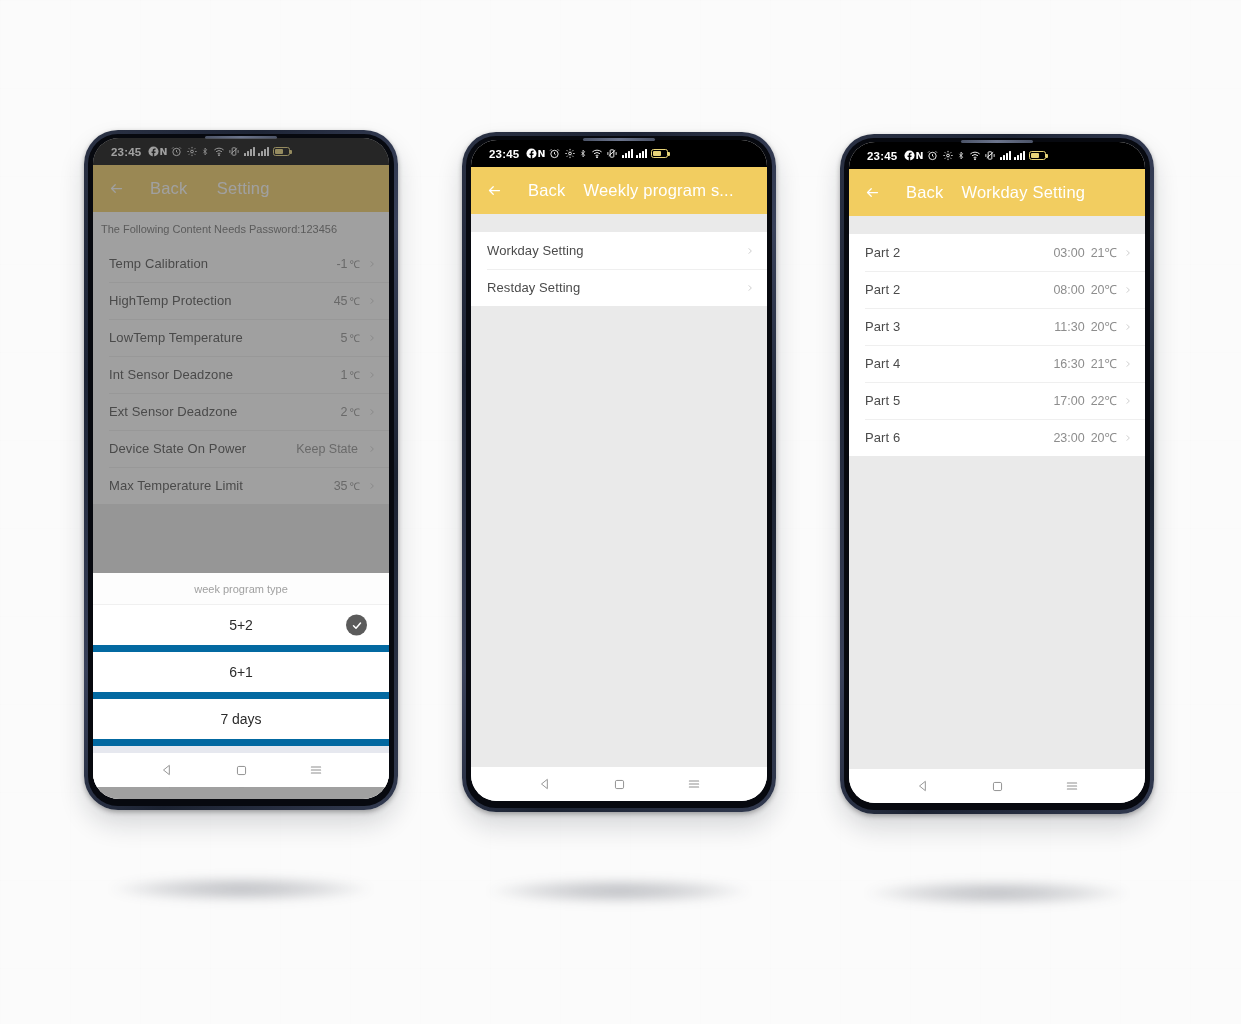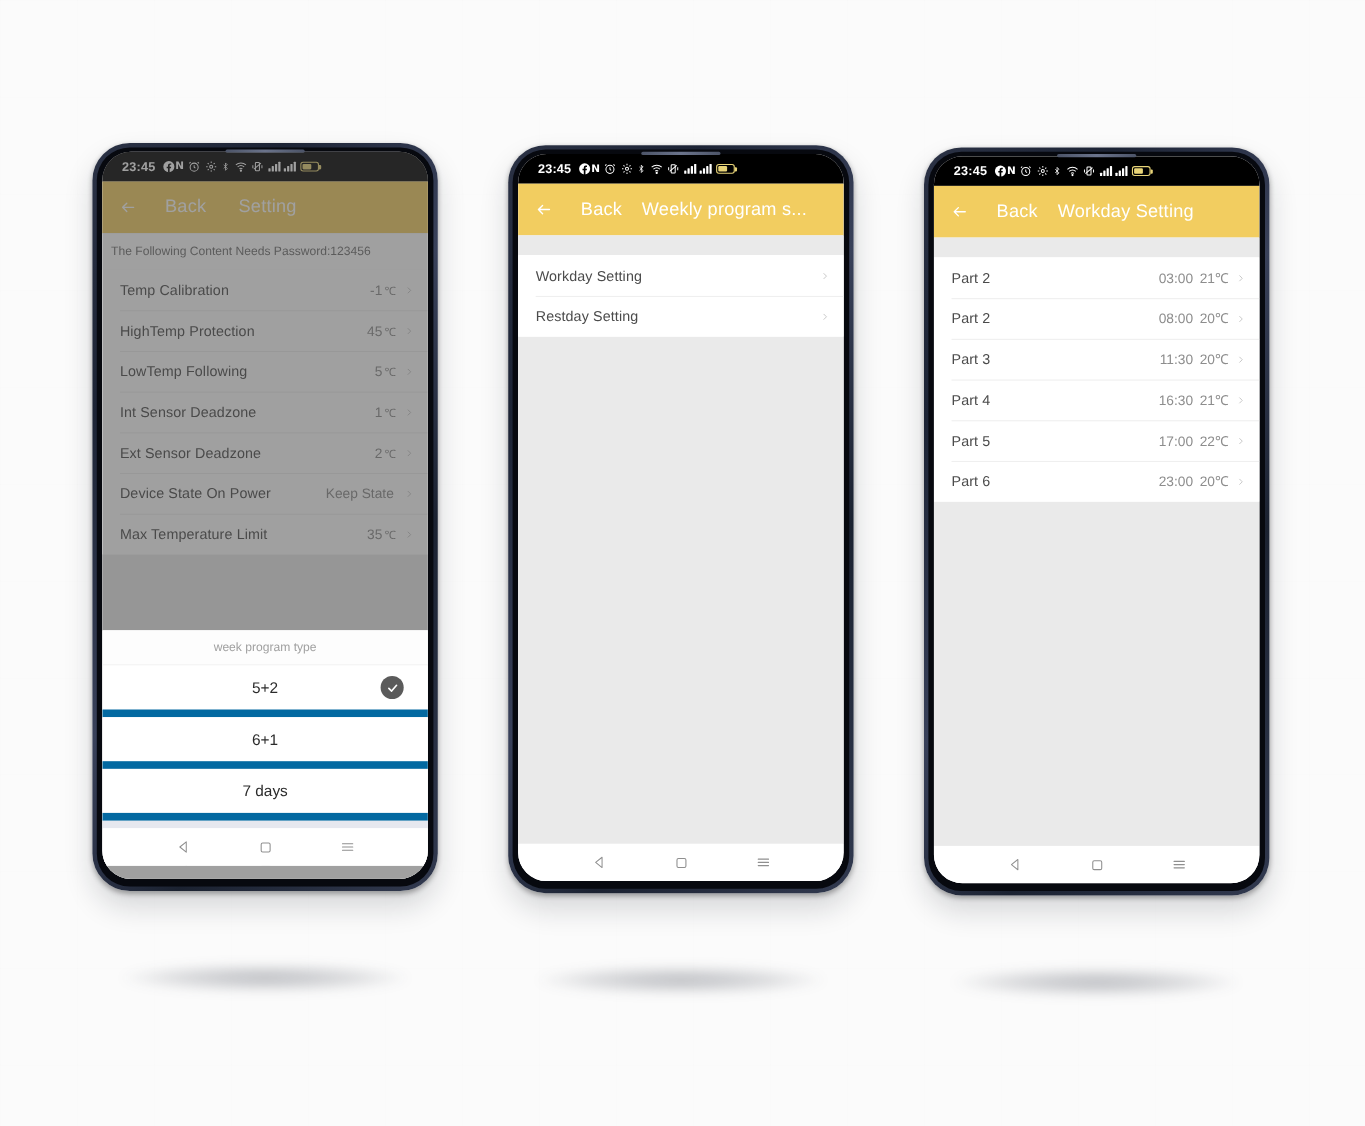--- a/index.html
+++ b/index.html
@@ -426,21 +426,21 @@
               <span class="row-label">HighTemp Protection</span>
               <span class="row-value"><span>45</span><span class="unit">℃</span></span>
               <span class="chev">
                   <svg width="8" height="12" viewBox="0 0 24 24" fill="none" stroke="currentColor" stroke-width="2.4" stroke-linecap="round" stroke-linejoin="round">
                     <path d="M9 5l7 7-7 7"></path>
                   </svg>
                 </span>
             </div>
 
             <div class="row">
-              <span class="row-label">LowTemp Following</span>
+              <span class="row-label">LowTemp Temperature</span>
               <span class="row-value"><span>5</span><span class="unit">℃</span></span>
               <span class="chev">
                   <svg width="8" height="12" viewBox="0 0 24 24" fill="none" stroke="currentColor" stroke-width="2.4" stroke-linecap="round" stroke-linejoin="round">
                     <path d="M9 5l7 7-7 7"></path>
                   </svg>
                 </span>
             </div>
 
             <div class="row">
               <span class="row-label">Int Sensor Deadzone</span>

